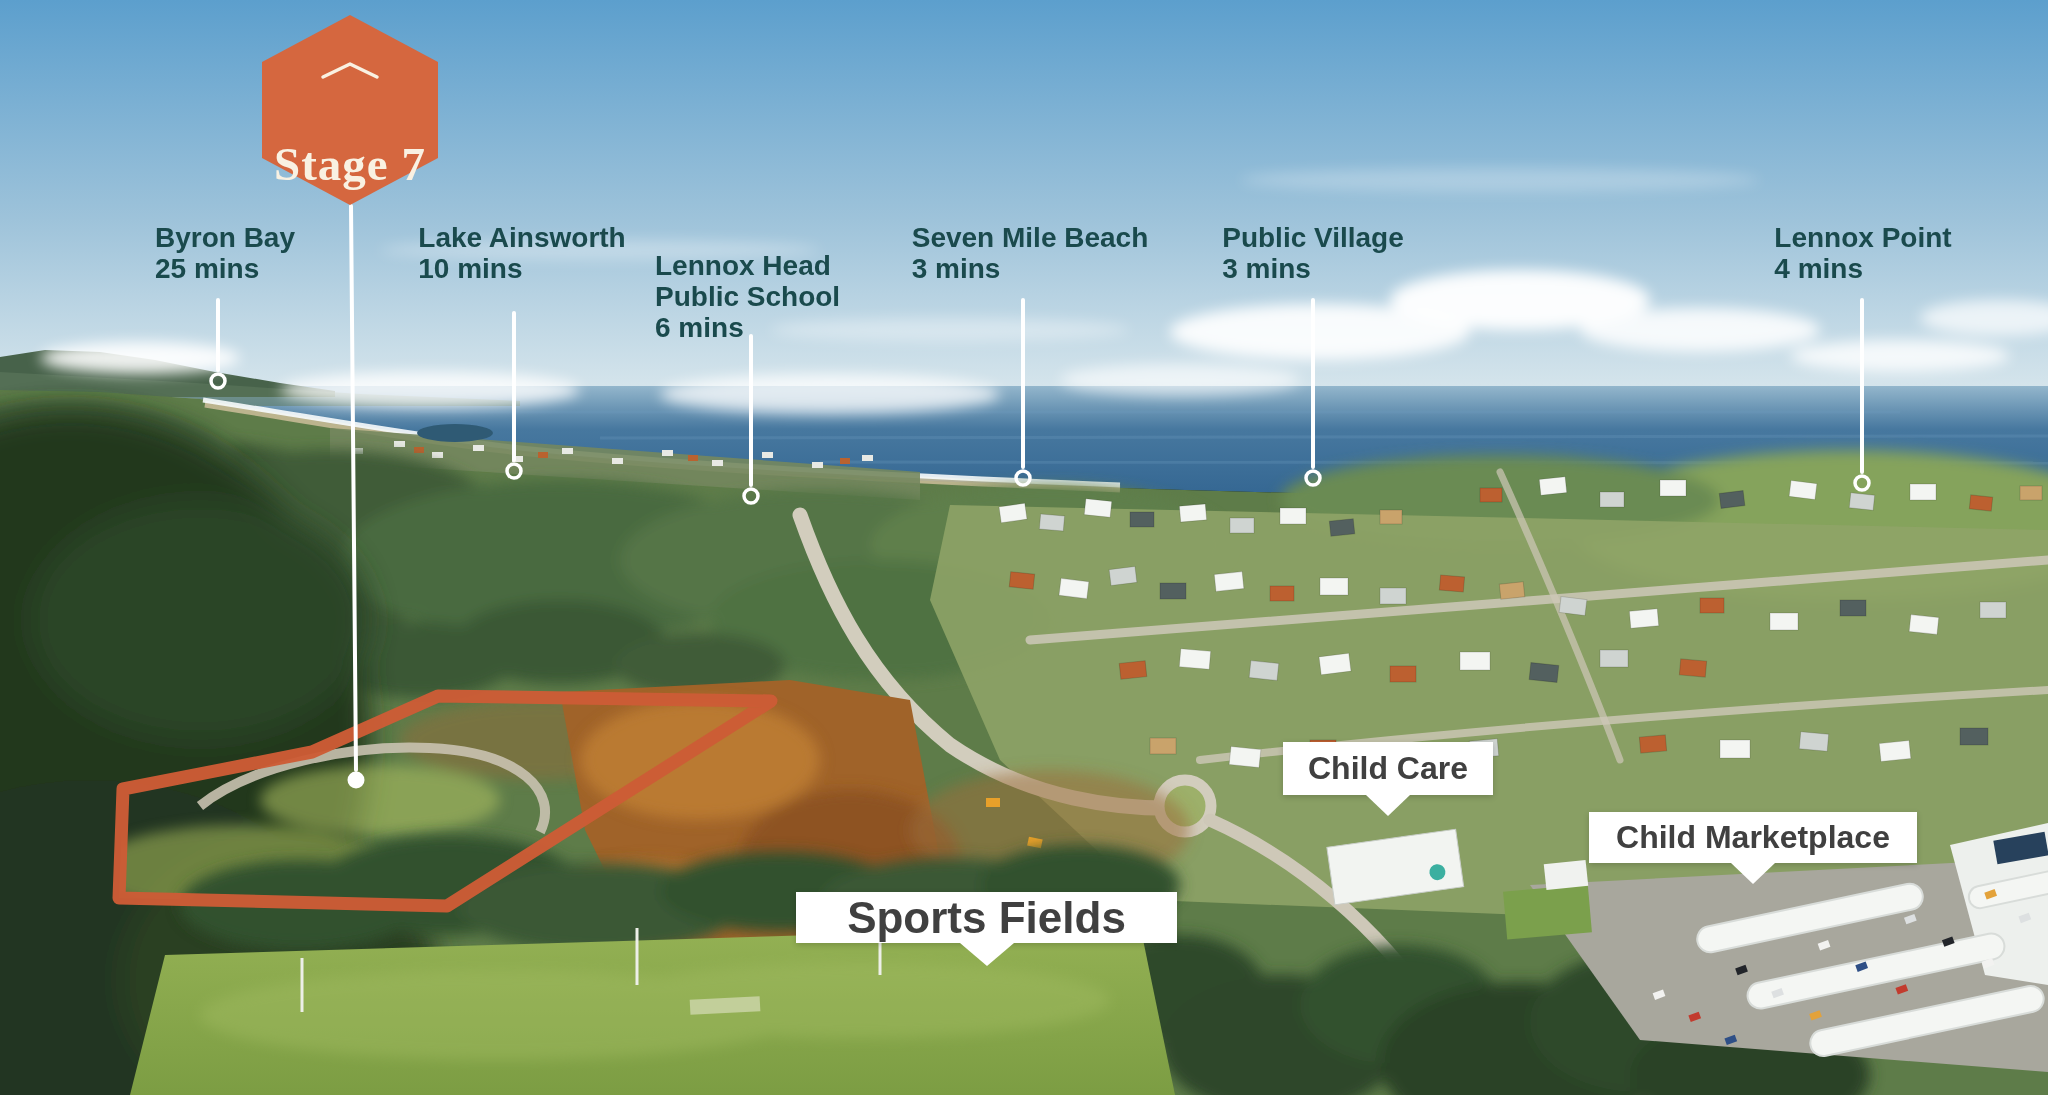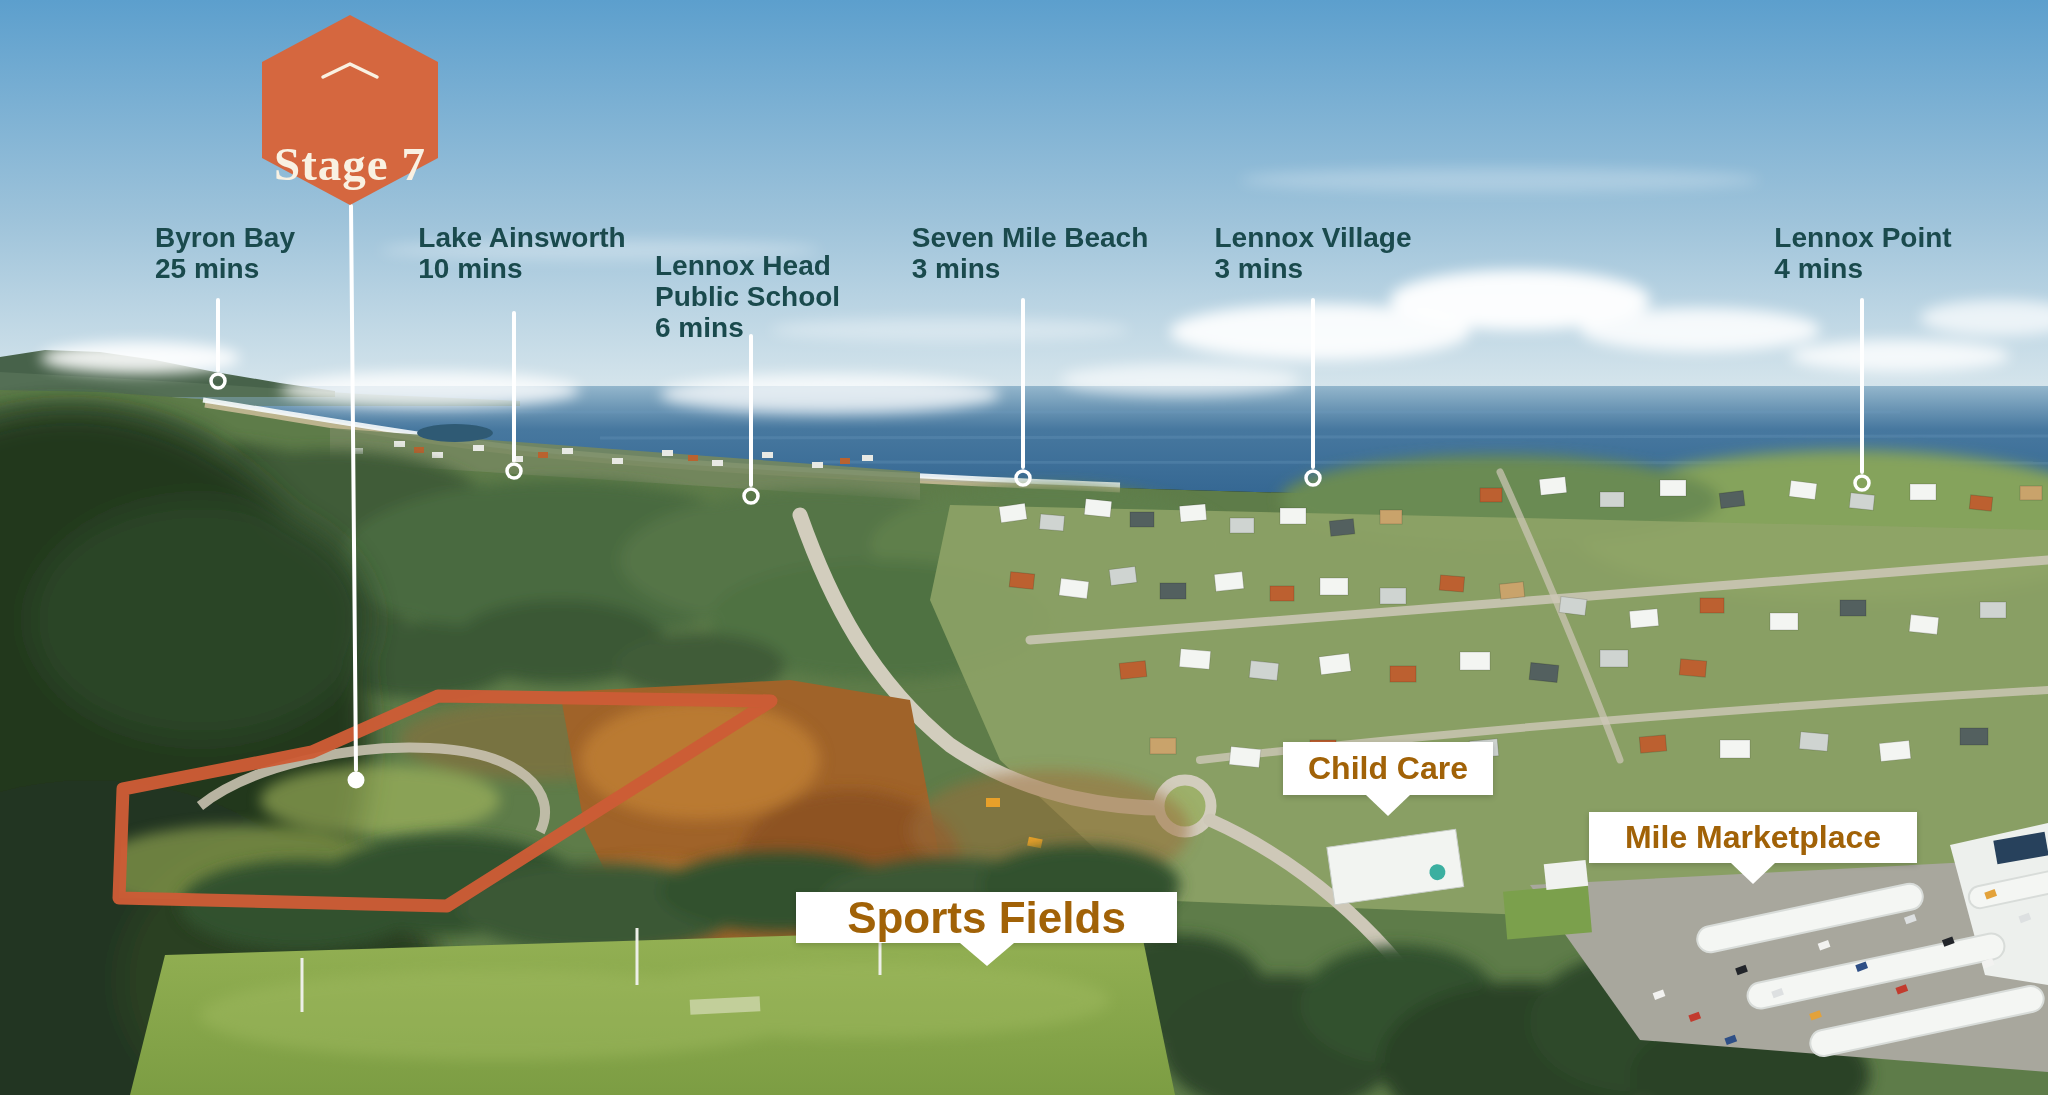--- a/index.html
+++ b/index.html
@@ -14,21 +14,21 @@
         line-height:31px;white-space:nowrap;}
   .dest--wrap{white-space:normal;width:210px;margin-top:28px;}
   .dest .t{font-weight:700;}
 
   
   .badge-text{position:absolute;left:350px;top:97px;transform:translateX(-50%);
         font-family:"Liberation Serif","DejaVu Serif",serif;font-size:47px;
         font-weight:600;color:#F9F1E2;letter-spacing:1px;white-space:nowrap;margin-top:40px;}
 
   
-  .callout{position:absolute;background:#ffffff;color:#a16207;
+  .callout{position:absolute;background:#ffffff;color:#404040;
         display:flex;align-items:center;justify-content:center;
         font-size:32px;font-weight:700;white-space:nowrap;
         box-shadow:0 2px 6px rgba(0,0,0,.18);}
   .callout .tail{position:absolute;top:100%;left:50%;transform:translateX(-50%);
         width:0;height:0;border-left:22px solid transparent;
         border-right:22px solid transparent;border-top:21px solid #ffffff;}
   .callout--sports .tail{border-left-width:27px;border-right-width:27px;
         border-top-width:23px;}
 </style>
 </head>
@@ -362,35 +362,35 @@
   </div>
   <div class="dest dest--wrap" style="left:760px">
     <div>Lennox Head Public School</div>
     <div class="t">6 mins</div>
   </div>
   <div class="dest" style="left:1030px">
     <div>Seven Mile Beach</div>
     <div class="t">3 mins</div>
   </div>
   <div class="dest" style="left:1313px">
-    <div>Lennox Village</div>
+    <div>Public Village</div>
     <div class="t">3 mins</div>
   </div>
   <div class="dest" style="left:1863px">
     <div>Lennox Point</div>
     <div class="t">4 mins</div>
   </div>
 
   <div class="callout" style="left:1283px;top:742px;width:210px;height:53px">
     <span>Child Care</span>
     <div class="tail"></div>
   </div>
 
   <div class="callout" style="left:1589px;top:812px;width:328px;height:51px">
-    <span>Mile Marketplace</span>
+    <span>Child Marketplace</span>
     <div class="tail"></div>
   </div>
 
   <div class="callout callout--sports" style="left:796px;top:892px;width:381px;height:51px;font-size:44px">
     <span>Sports Fields</span>
     <div class="tail"></div>
   </div>
 
 </div>
 

